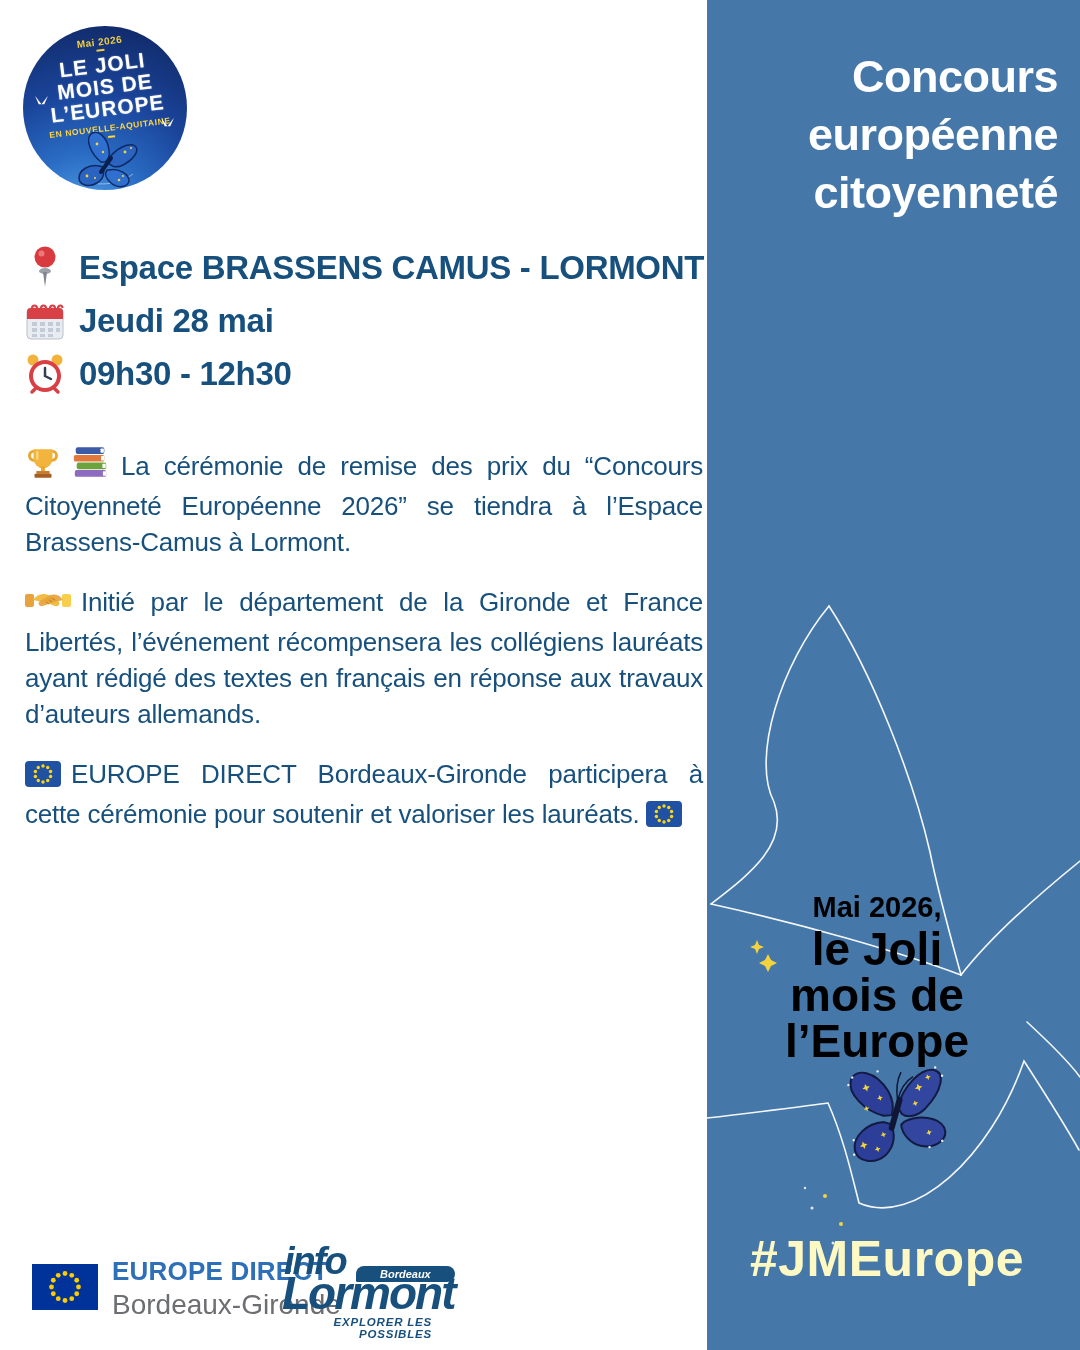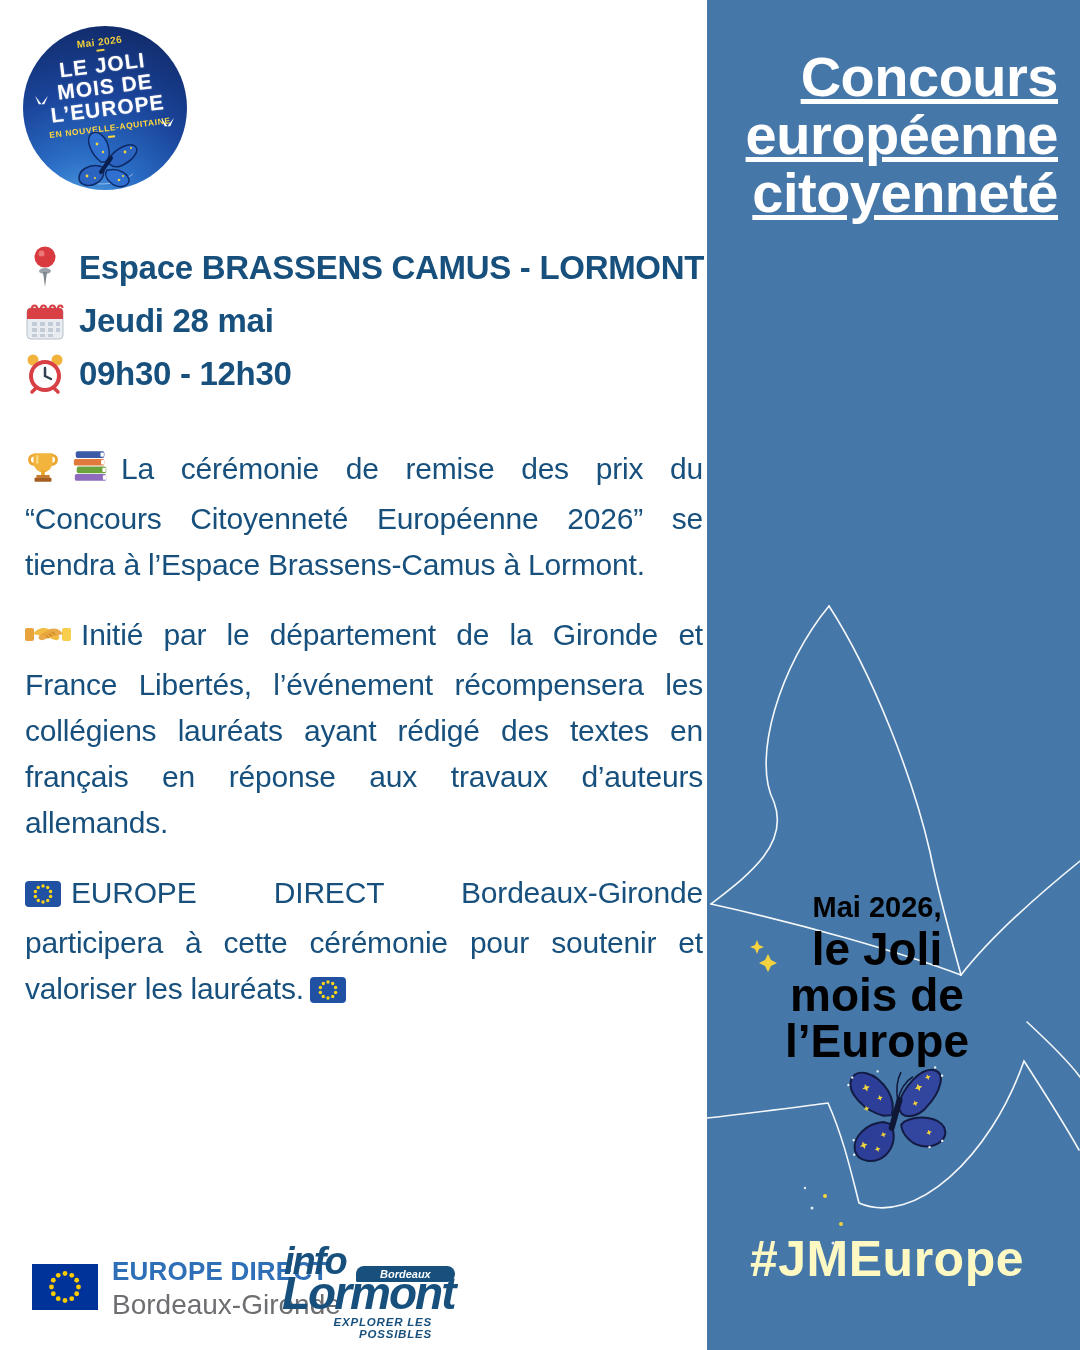--- a/index.html
+++ b/index.html
@@ -33,21 +33,21 @@
   .mini-bf{position:absolute;}
 
   
   .details{position:absolute;left:23px;top:246px;}
   .detail-row{display:flex;align-items:center;margin-bottom:9px;height:44px;}
   .detail-icon{flex:0 0 auto;margin-right:12px;display:flex;align-items:center;justify-content:center;width:44px;}
   .detail-text{font-size:33px;font-weight:bold;color:var(--text-navy);letter-spacing:-.3px;white-space:nowrap;}
 
   
   .paragraphs{position:absolute;left:25px;top:446px;width:678px;}
-  .paragraphs p{margin:0 0 24px 0;font-size:30px;line-height:46px;color:var(--text-navy);
+  .paragraphs p{margin:0 0 24px 0;font-size:26px;line-height:36px;color:var(--text-navy);
     text-align:justify;letter-spacing:-.2px;}
   .inline-icon{display:inline-block;vertical-align:-4px;margin-right:10px;}
   .inline-icon.last{margin-right:0;margin-left:6px;}
 
   
   .ed-logo{position:absolute;left:32px;top:1256px;display:flex;align-items:center;}
   .ed-flag{flex:0 0 auto;}
   .ed-text{margin-left:14px;}
   .ed-line1{font-size:26px;font-weight:bold;color:var(--europe-direct-blue);letter-spacing:.2px;}
   .ed-line2{font-size:28px;font-weight:normal;color:var(--gray);margin-top:2px;}
@@ -56,21 +56,21 @@
   .ij-info{font-size:38px;font-weight:bold;font-style:italic;line-height:30px;letter-spacing:-2px;margin-left:2px;}
   .ij-jeunes{font-size:46px;font-weight:bold;font-style:italic;line-height:38px;letter-spacing:-2px;margin-top:-2px;}
   .ij-badge{position:absolute;left:74px;top:20px;background:var(--text-navy);color:#fff;
     border-radius:10px 10px 10px 2px;padding:2px 24px;font-size:11px;font-style:italic;font-weight:bold;}
   .ij-tagline{margin-top:4px;font-size:11.5px;font-weight:bold;font-style:italic;letter-spacing:.8px;width:150px;text-align:right;}
 
   
   .sidebar{position:absolute;left:707px;top:0;width:373px;height:1350px;background:var(--sidebar-blue);overflow:hidden;}
   .sidebar-deco{position:absolute;left:0;top:0;}
   .sidebar-title{position:absolute;top:48px;right:22px;text-align:right;color:#fff;
-    font-size:56px;font-weight:bold;line-height:58px;letter-spacing:-.5px;text-decoration:underline;}
+    font-size:45px;font-weight:bold;line-height:58px;letter-spacing:-.5px;}
   .sidebar-title span{display:block;}
   .tagline{position:absolute;left:0;top:888px;width:340px;text-align:center;color:#000000;}
   .tagline-small{font-size:29px;font-weight:bold;line-height:38px;}
   .tagline-big{font-size:46px;font-weight:bold;line-height:46px;}
   .butterfly{position:absolute;left:126px;top:1056px;}
   .hashtag{position:absolute;left:0;top:1230px;width:360px;text-align:center;color:#fef9c3;
     font-size:50px;font-weight:bold;letter-spacing:.5px;}
 </style>
 </head>
 <body>

